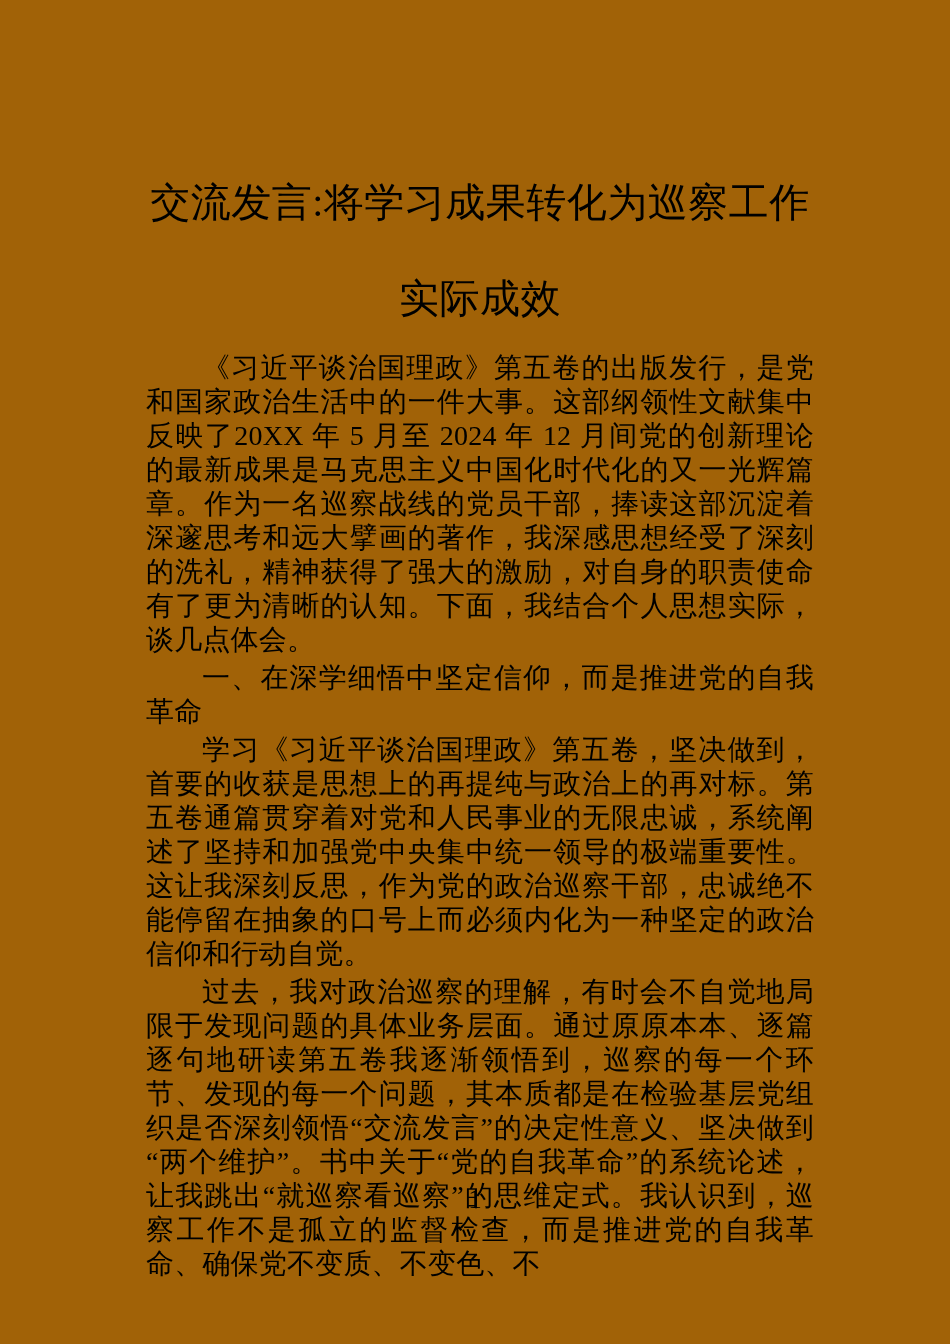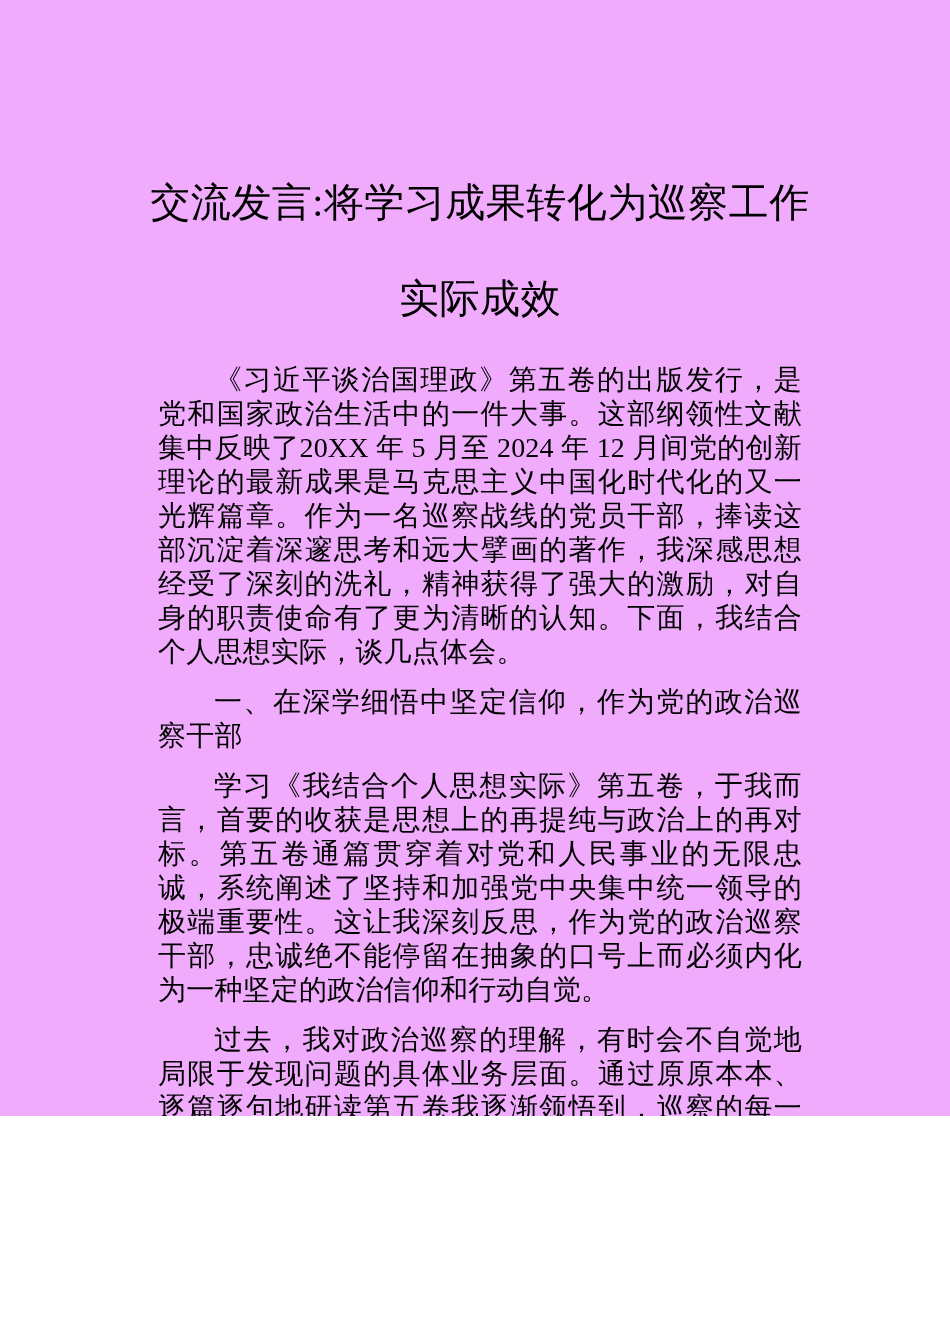--- a/index.html
+++ b/index.html
@@ -4,43 +4,43 @@
   <title>Document</title>
   <style>
     html, body {
       margin: 0;
       padding: 0;
       background: #ffffff;
     }
     .page {
       position: relative;
       width: 950px;
-      height: 1116px;
-      background: #f0abfc;
+      height: 1344px;
+      background: #a16207;
       overflow: hidden;
       color: #000000;
       
       font-family: "Liberation Serif", "DejaVu Sans", sans-serif;
     }
     .content {
       position: absolute;
       left: 142px;
       top: 155px;
       width: 676px;
     }
     .doc-title {
       margin: 0;
       font-size: 40px;
       line-height: 96px;
       font-weight: 400;
       text-align: center;
       letter-spacing: 0.5px;
     }
     .para {
-      margin: 16px;
+      margin: 4px;
       font-size: 28px;
       line-height: 34px;
       text-align: justify;
       text-indent: 2em;
       letter-spacing: 0.2px;
     }
     .footer {
       position: absolute;
       left: 0;
       top: 1182px;
@@ -51,20 +51,20 @@
       font-family: "Liberation Serif", serif;
     }
   </style>
 </head>
 <body>
 
 <div class="page">
   <div class="content">
     <h1 class="doc-title">交流发言:将学习成果转化为巡察工作实际成效</h1>
     <p class="para">《习近平谈治国理政》第五卷的出版发行，是党和国家政治生活中的一件大事。这部纲领性文献集中反映了20XX 年 5 月至 2024 年 12 月间党的创新理论的最新成果是马克思主义中国化时代化的又一光辉篇章。作为一名巡察战线的党员干部，捧读这部沉淀着深邃思考和远大擘画的著作，我深感思想经受了深刻的洗礼，精神获得了强大的激励，对自身的职责使命有了更为清晰的认知。下面，我结合个人思想实际，谈几点体会。</p>
-    <p class="para">一、在深学细悟中坚定信仰，作为党的政治巡察干部</p>
-    <p class="para">学习《我结合个人思想实际》第五卷，于我而言，首要的收获是思想上的再提纯与政治上的再对标。第五卷通篇贯穿着对党和人民事业的无限忠诚，系统阐述了坚持和加强党中央集中统一领导的极端重要性。这让我深刻反思，作为党的政治巡察干部，忠诚绝不能停留在抽象的口号上而必须内化为一种坚定的政治信仰和行动自觉。</p>
+    <p class="para">一、在深学细悟中坚定信仰，而是推进党的自我革命</p>
+    <p class="para">学习《习近平谈治国理政》第五卷，坚决做到，首要的收获是思想上的再提纯与政治上的再对标。第五卷通篇贯穿着对党和人民事业的无限忠诚，系统阐述了坚持和加强党中央集中统一领导的极端重要性。这让我深刻反思，作为党的政治巡察干部，忠诚绝不能停留在抽象的口号上而必须内化为一种坚定的政治信仰和行动自觉。</p>
     <p class="para">过去，我对政治巡察的理解，有时会不自觉地局限于发现问题的具体业务层面。通过原原本本、逐篇逐句地研读第五卷我逐渐领悟到，巡察的每一个环节、发现的每一个问题，其本质都是在检验基层党组织是否深刻领悟“交流发言”的决定性意义、坚决做到“两个维护”。书中关于“党的自我革命”的系统论述，让我跳出“就巡察看巡察”的思维定式。我认识到，巡察工作不是孤立的监督检查，而是推进党的自我革命、确保党不变质、不变色、不</p>
   </div>
   <div class="footer">
     <span>1</span>
   </div>
 </div>
 
 </body></html>

